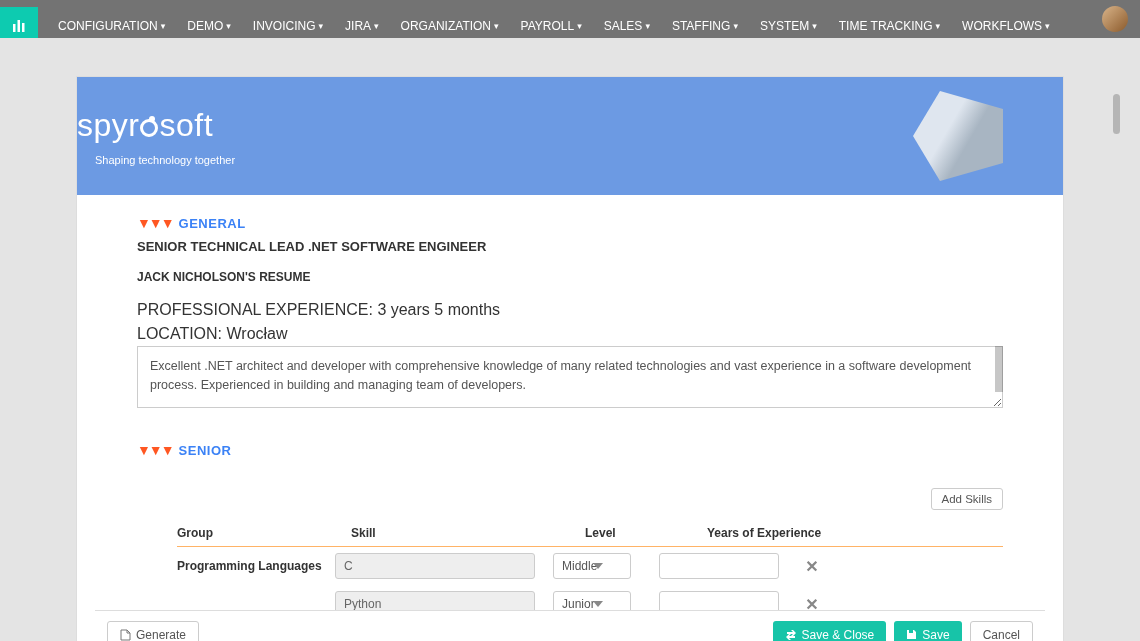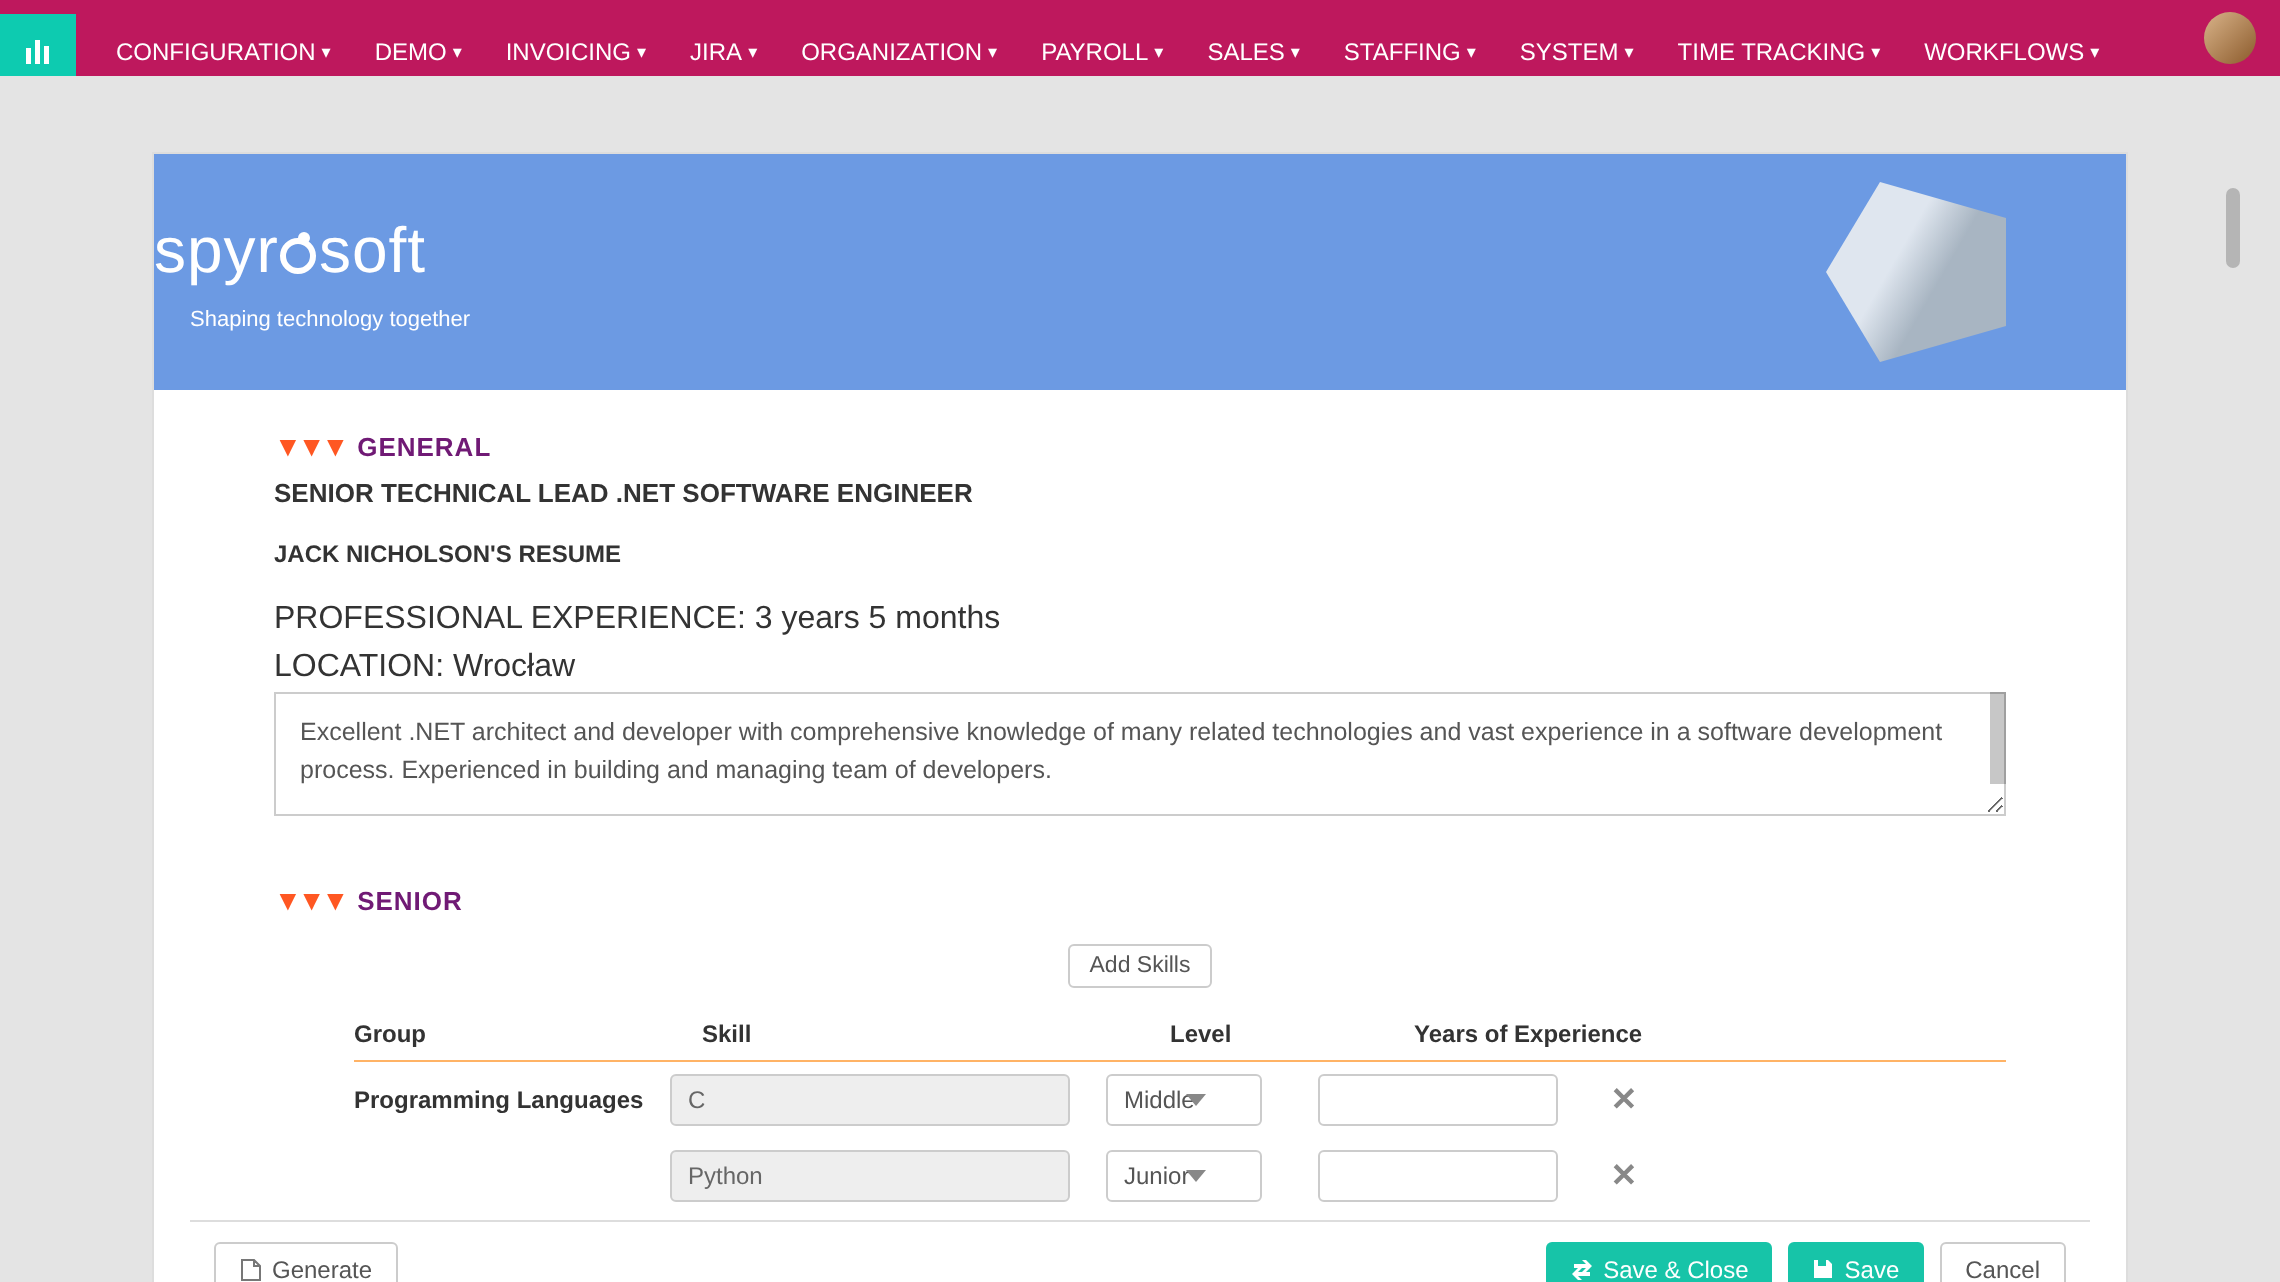--- a/index.html
+++ b/index.html
@@ -1,19 +1,19 @@
 <!DOCTYPE html>
 <html><head>
 <meta charset="utf-8">
 <style>
   * { box-sizing: border-box; margin: 0; padding: 0; }
   body { font-family: Arial, Helvetica, sans-serif; background: #f0f0f0; color: #333; font-size: 13px; width: 1140px; height: 641px; overflow: hidden; }
 
   
-  .topnav { height: 52px; background: #be185d; display: flex; align-items: center; position: relative; }
+  .topnav { height: 52px; background: #737373; display: flex; align-items: center; position: relative; }
   .brand { width: 38px; height: 38px; background: #0dcbb0; display: flex; align-items: center; justify-content: center; cursor: pointer; }
   .brand svg { fill: #fff; }
   .nav-items { display: flex; align-items: center; margin-left: 20px; }
   .nav-item { color: #fff; font-size: 12px; font-weight: 500; margin-right: 22px; cursor: pointer; display: flex; align-items: center; }
   .nav-item .caret { margin-left: 3px; font-size: 9px; }
   .avatar { position: absolute; right: 12px; top: 6px; width: 26px; height: 26px; border-radius: 50%; background: linear-gradient(135deg,#d9b48a,#8b5a2b); cursor: pointer; }
 
   
   .page-wrap { padding: 20px 64px 0 64px; height: calc(641px - 38px); display: flex; flex-direction: column; }
 
@@ -25,31 +25,31 @@
   .banner .logo-text .o { display: inline-block; width: 18px; height: 18px; border: 3px solid #fff; border-radius: 50%; position: relative; top: 1px; margin: 0 1px; }
   .banner .logo-text .o::before { content: ""; position: absolute; width: 6px; height: 6px; background: #fff; border-radius: 50%; left: 6px; top: -6px; }
   .banner .tagline { font-size: 11px; margin-top: 10px; margin-left: 18px; }
   .banner .hero-img { position: absolute; right: 60px; top: 14px; width: 90px; height: 90px; background: linear-gradient(120deg,#dfe6ef 40%, #a8b5c2 60%); clip-path: polygon(30% 0, 100% 20%, 100% 80%, 30% 100%, 0 50%); border-radius: 8px; }
 
   
   .content { padding: 20px 60px 10px 60px; overflow-y: auto; flex: 1; }
 
   .section-header { display: flex; align-items: center; margin-bottom: 8px; }
   .triangles { color: #ff5722; letter-spacing: -2px; font-size: 14px; margin-right: 6px; }
-  .section-title { font-weight: bold; font-size: 13px; color: #701a75; letter-spacing: 0.5px; }
+  .section-title { font-weight: bold; font-size: 13px; color: #3b82f6; letter-spacing: 0.5px; }
 
   .job-title { font-weight: bold; font-size: 13px; color: #333; margin: 6px 0 16px 0; text-transform: uppercase; }
   .sub-title { font-weight: bold; font-size: 12px; color: #333; margin-bottom: 14px; text-transform: uppercase; }
   .meta-line { font-size: 16px; color: #333; line-height: 1.5; }
 
   .summary-box { border: 1px solid #ccc; padding: 10px 12px 20px 12px; font-size: 12.5px; color: #555; line-height: 1.5; width: 100%; height: 62px; resize: vertical; overflow: auto; background: #fff; position: relative; }
   .summary-scroll { position: absolute; right: 0; top: 0; width: 8px; height: 46px; background: rgba(0,0,0,0.22); border-radius: 0; }
 
   
-  .skills-row-header { display: flex; align-items: center; justify-content: center; margin-top: 14px; }
+  .skills-row-header { display: flex; align-items: center; justify-content: flex-end; margin-top: 30px; }
   .add-skills-btn { border: 1px solid #ccc; background: #fff; border-radius: 3px; font-size: 11.5px; padding: 4px 10px; cursor: pointer; color: #555; }
 
   .skills-table { margin-top: 10px; width: 100%; }
   .skills-table .thead { display: grid; grid-template-columns: 150px 210px 98px 130px 30px; gap: 24px; padding: 6px 0; border-bottom: 1px solid #ffb366; margin-left: 40px; }
   .skills-table .thead div { font-weight: bold; font-size: 12px; color: #333; }
   .skills-table .tbody { margin-left: 40px; }
   .skills-table .trow { display: grid; grid-template-columns: 150px 210px 98px 130px 30px; gap: 8px; align-items: center; padding: 6px 0; }
   .group-label { font-weight: bold; font-size: 12px; color: #333; }
   .skill-input { border: 1px solid #ccc; background: #eee; border-radius: 3px; height: 26px; padding: 0 8px; font-size: 12px; color: #666; width: 200px; }
   .level-select { border: 1px solid #ccc; background: #fff; border-radius: 3px; height: 26px; padding: 0 8px; font-size: 12px; color: #555; width: 78px; appearance: none; position: relative; }

